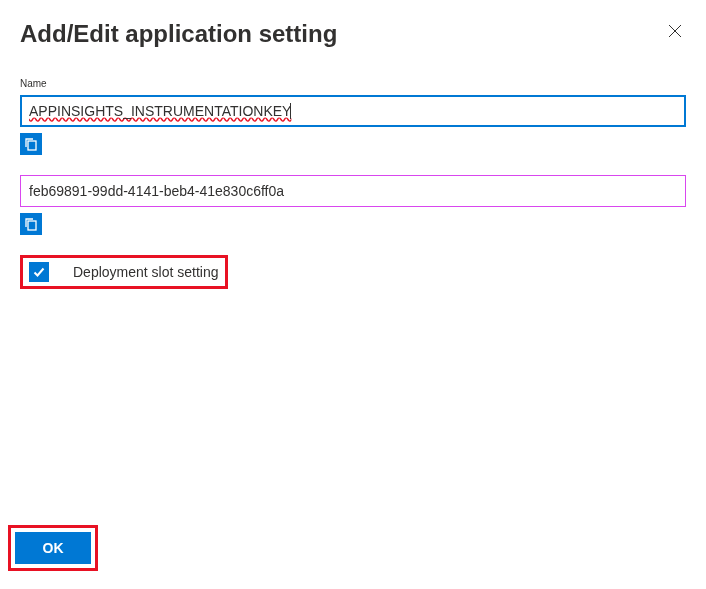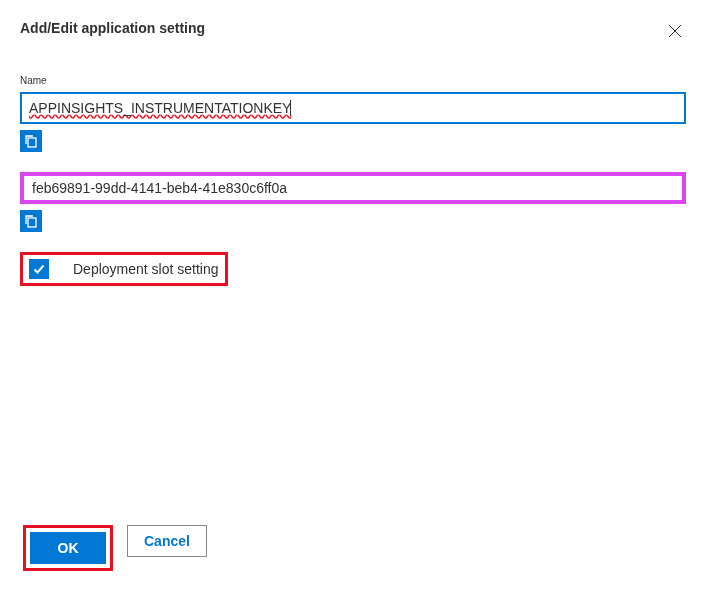--- a/index.html
+++ b/index.html
@@ -11,21 +11,21 @@
       position: relative;
       padding: 20px;
     }
     .header {
       display: flex;
       justify-content: space-between;
       align-items: flex-start;
       margin-bottom: 30px;
     }
     .title {
-      font-size: 14px;
+      font-size: 24px;
       font-weight: 600;
       color: #323130;
     }
     .close-btn {
       font-size: 16px;
       color: #323130;
       cursor: pointer;
       padding: 4px;
       line-height: 1;
     }
@@ -36,21 +36,21 @@
       font-size: 10px;
       color: #323130;
       display: block;
       margin-bottom: 6px;
     }
     .field-input {
       width: 100%;
       padding: 8px 8px;
       font-size: 14px;
       font-family: inherit;
-      border: 4px solid #d946ef;
+      border: 1px solid #d946ef;
       outline: none;
       color: #323130;
       height: 32px;
     }
     .field-input.focused {
       border: 2px solid #0078d4;
       padding: 5px 7px;
     }
     .copy-btn {
       margin-top: 6px;
@@ -82,24 +82,24 @@
       cursor: pointer;
     }
     .checkbox svg { stroke: #ffffff; stroke-width: 2; fill: none; }
     .checkbox-label {
       font-size: 14px;
       color: #323130;
     }
     .footer {
       position: absolute;
       bottom: 18px;
-      left: 23px;
+      left: 8px;
       display: flex;
       gap: 14px;
-      align-items: flex-start;
+      align-items: flex-end;
     }
     .btn {
       min-width: 76px;
       height: 32px;
       font-size: 14px;
       font-family: inherit;
       border: none;
       cursor: pointer;
       padding: 0 16px;
       font-weight: 600;
@@ -177,17 +177,16 @@
       <polyline points="2.5,7.5 5.5,10.5 11.5,3.5"></polyline>
     </svg>
   </div>
   <span class="checkbox-label">Deployment slot setting</span>
 </div>
 
 <div class="footer">
   <div class="btn-wrap-highlight">
     <button class="btn btn-primary">OK</button>
   </div>
-  <button class="btn btn-secondary">Cancel</button>
 </div>
 
 
 
 
 </body></html>

